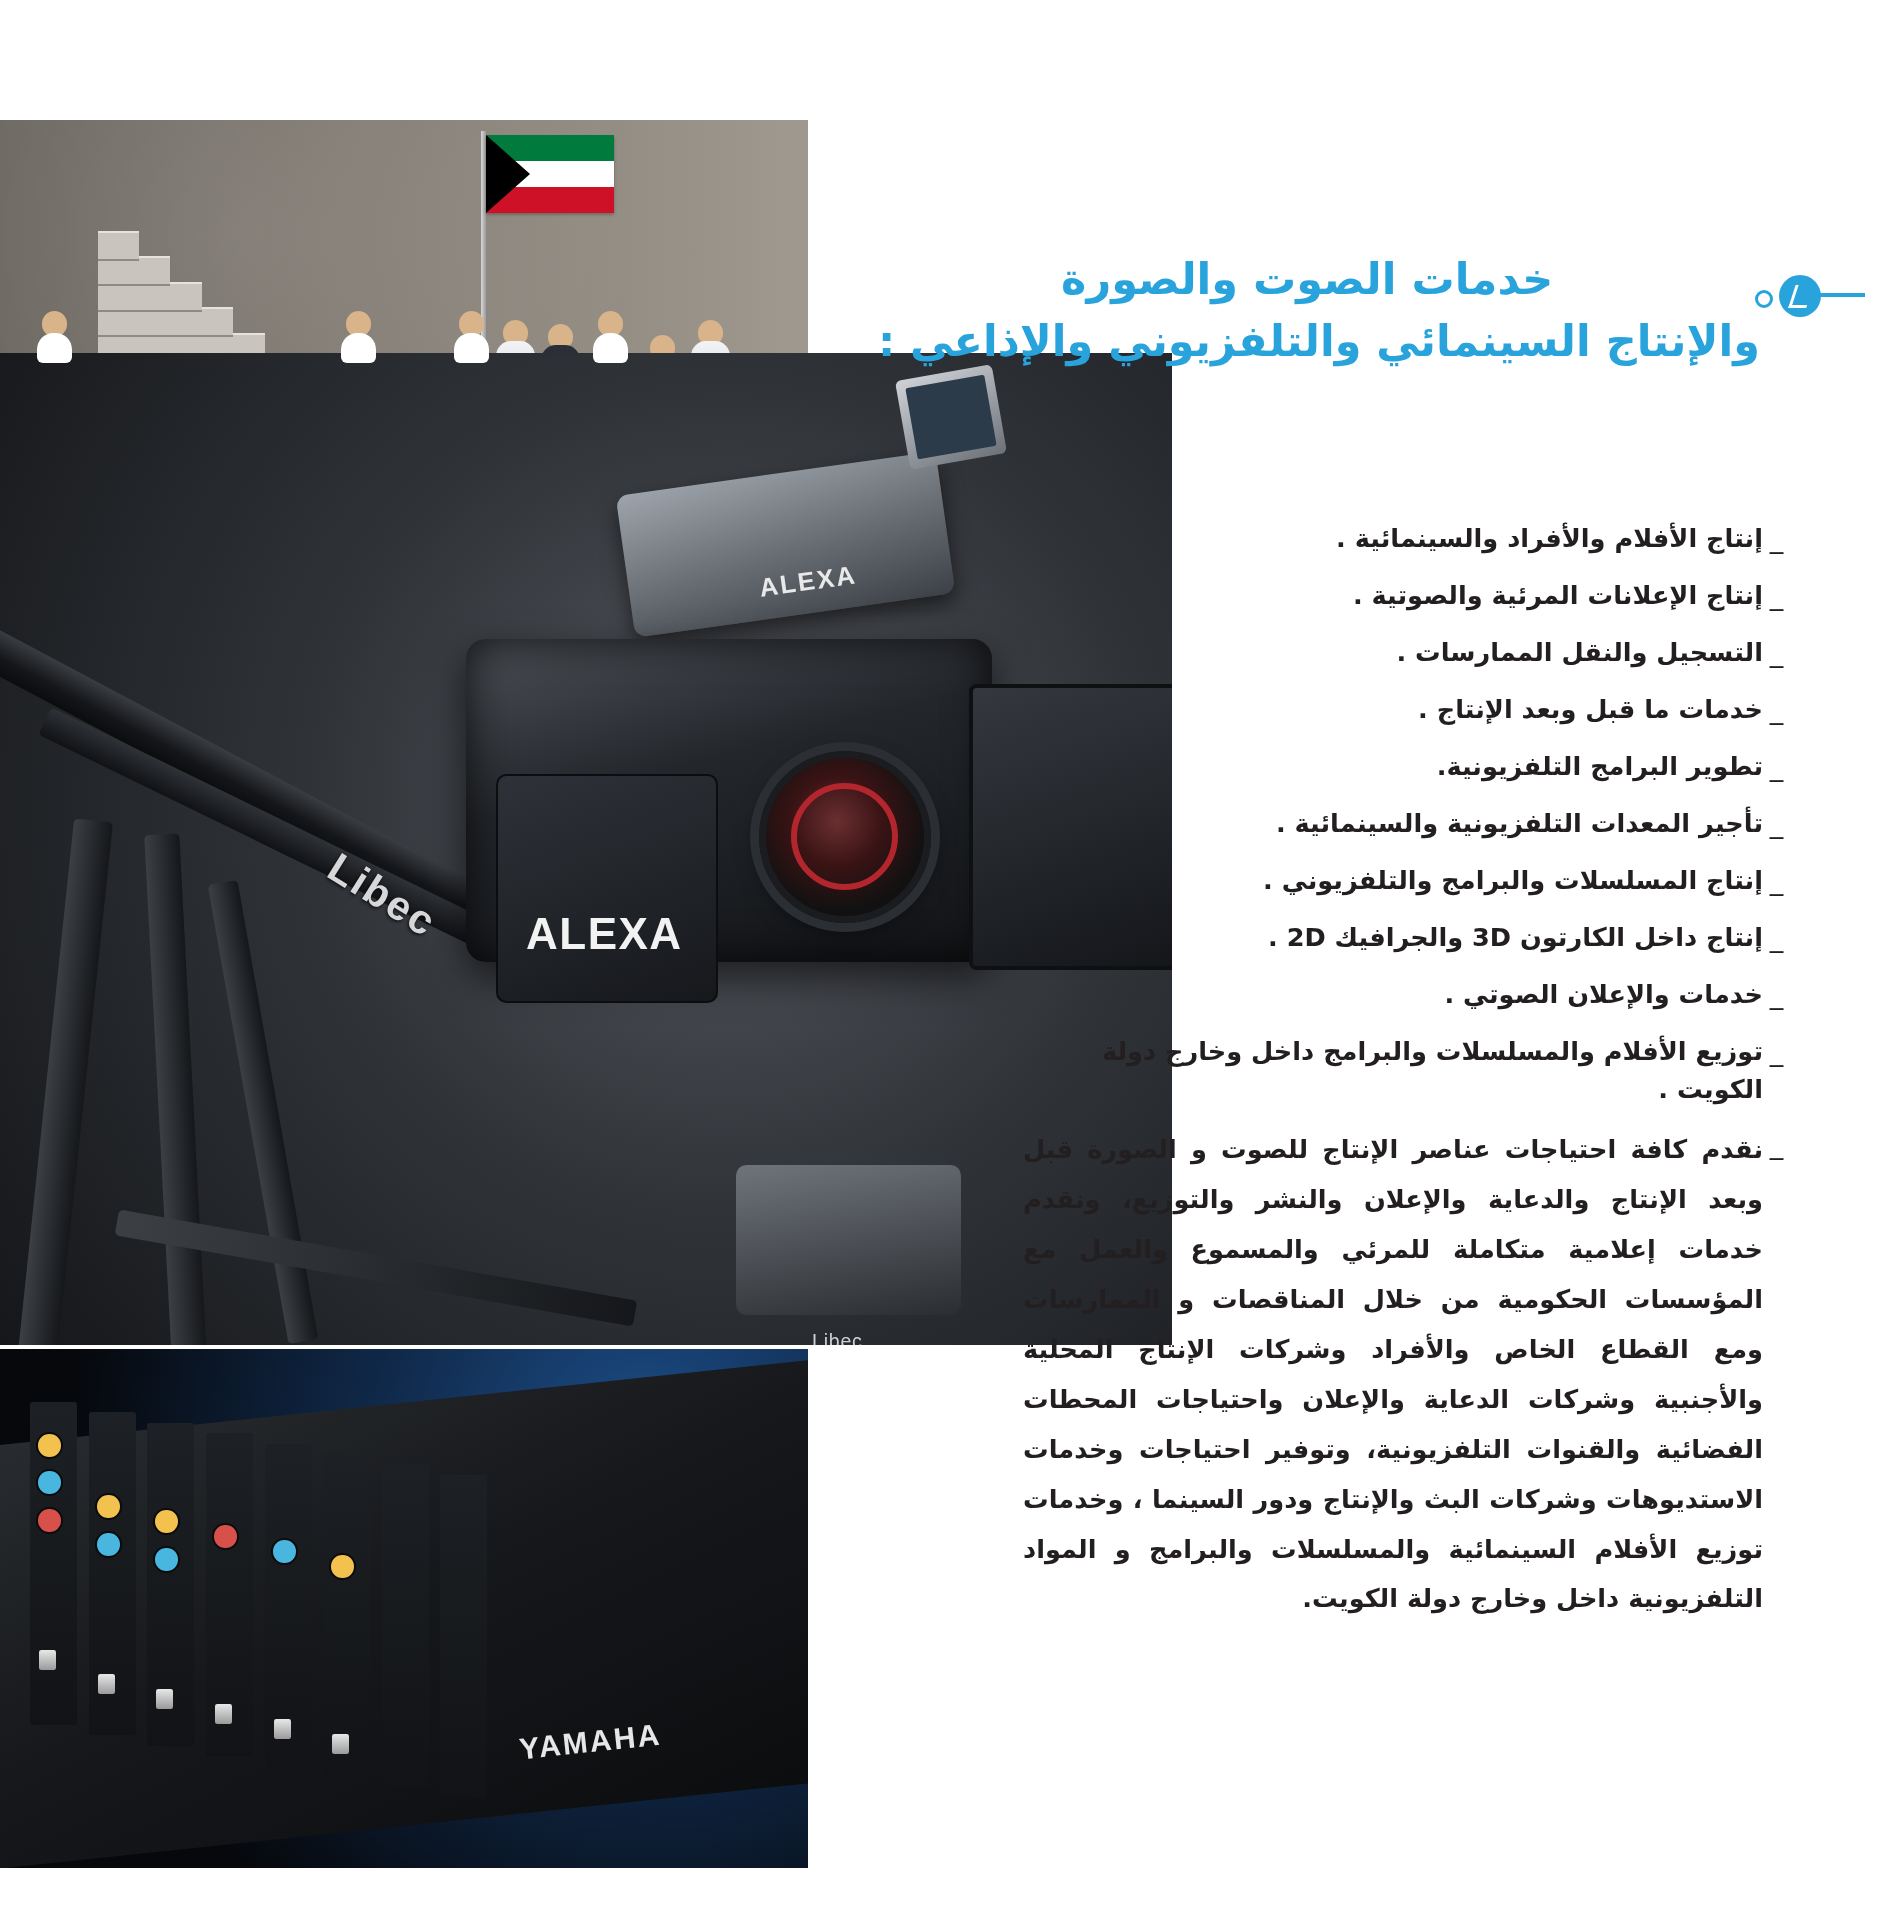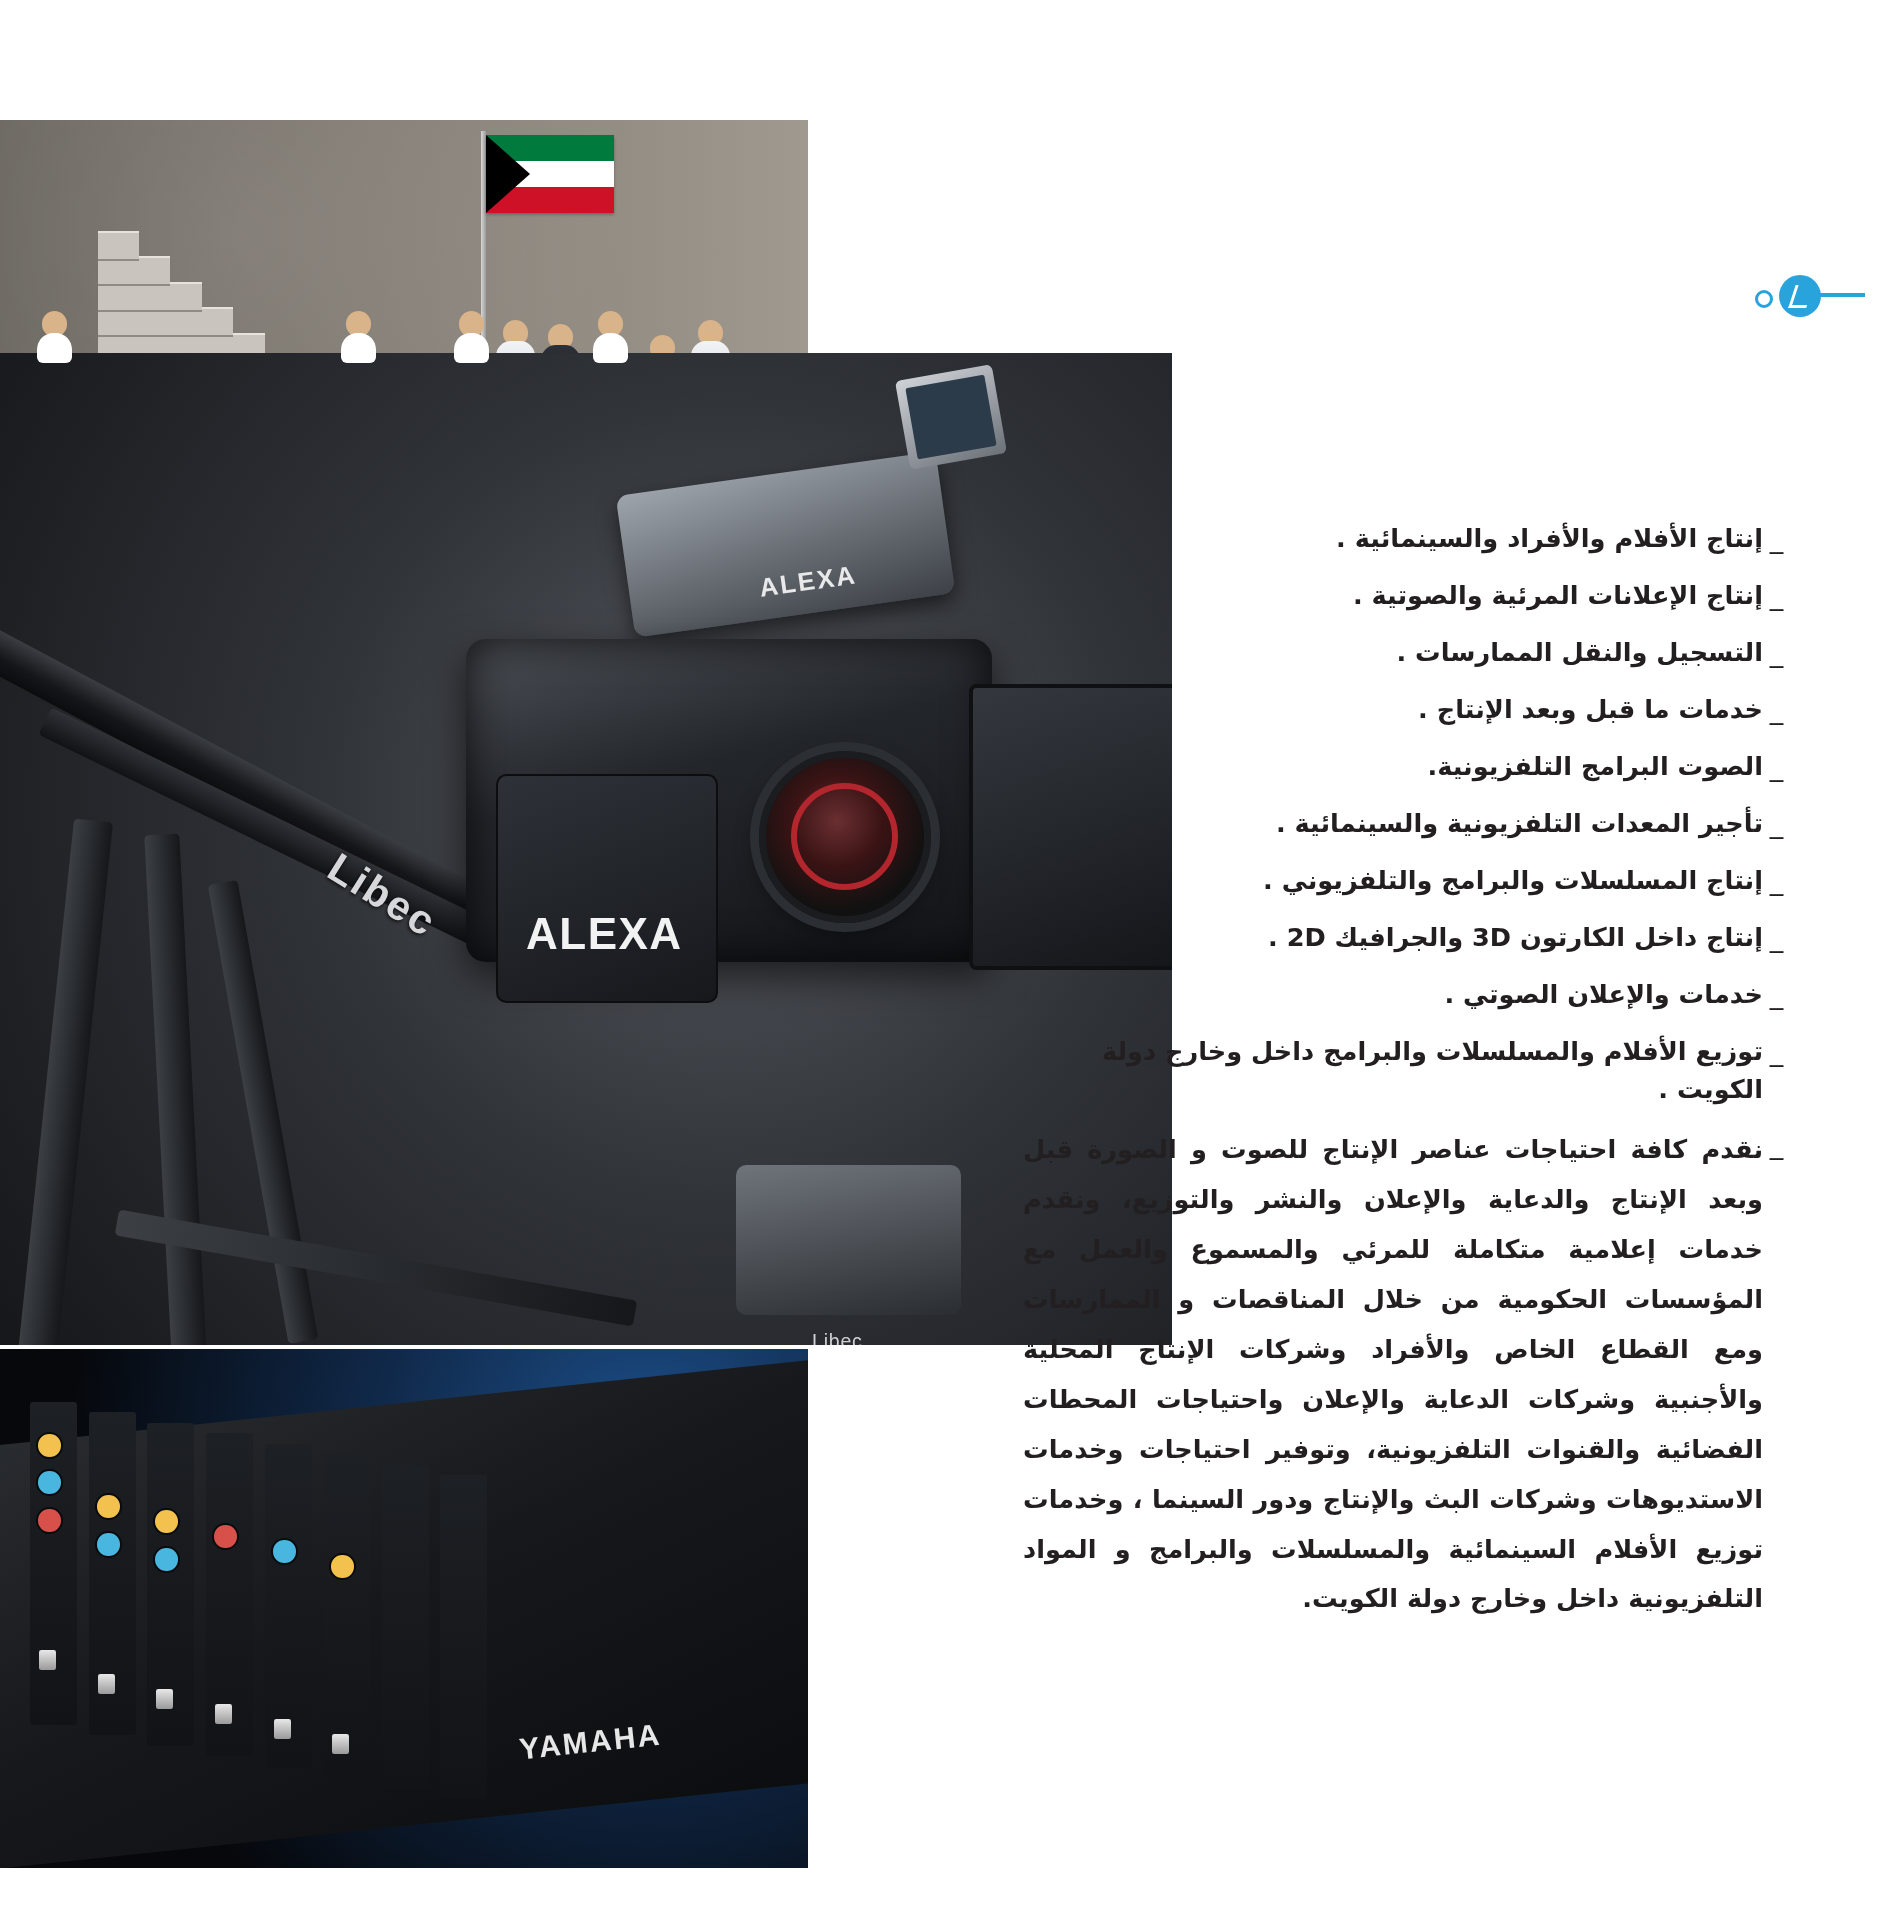--- a/index.html
+++ b/index.html
@@ -567,41 +567,45 @@
 </div>
 
 <div class="content">
 
   <div class="heading-marker">
     <span class="marker-line"></span>
     <span class="marker-circle"></span>
     <span class="marker-dot"></span>
   </div>
 
+  <div class="heading-wrap">
+    <div class="heading-line">خدمات الصوت والصورة</div>
+    <div class="heading-line">والإنتاج السينمائي والتلفزيوني والإذاعي :</div>
+  </div>
 
   <ul class="bullets">
     <li>
       <span class="dash">_</span>
       <span class="txt">إنتاج الأفلام والأفراد والسينمائية .</span>
     </li>
     <li>
       <span class="dash">_</span>
       <span class="txt">إنتاج الإعلانات المرئية والصوتية .</span>
     </li>
     <li>
       <span class="dash">_</span>
       <span class="txt">التسجيل والنقل الممارسات .</span>
     </li>
     <li>
       <span class="dash">_</span>
       <span class="txt">خدمات ما قبل وبعد الإنتاج .</span>
     </li>
     <li>
       <span class="dash">_</span>
-      <span class="txt">الصوت البرامج التلفزيونية.</span>
+      <span class="txt">تطوير البرامج التلفزيونية.</span>
     </li>
     <li>
       <span class="dash">_</span>
       <span class="txt">تأجير المعدات التلفزيونية والسينمائية .</span>
     </li>
     <li>
       <span class="dash">_</span>
       <span class="txt">إنتاج المسلسلات والبرامج والتلفزيوني .</span>
     </li>
     <li>

